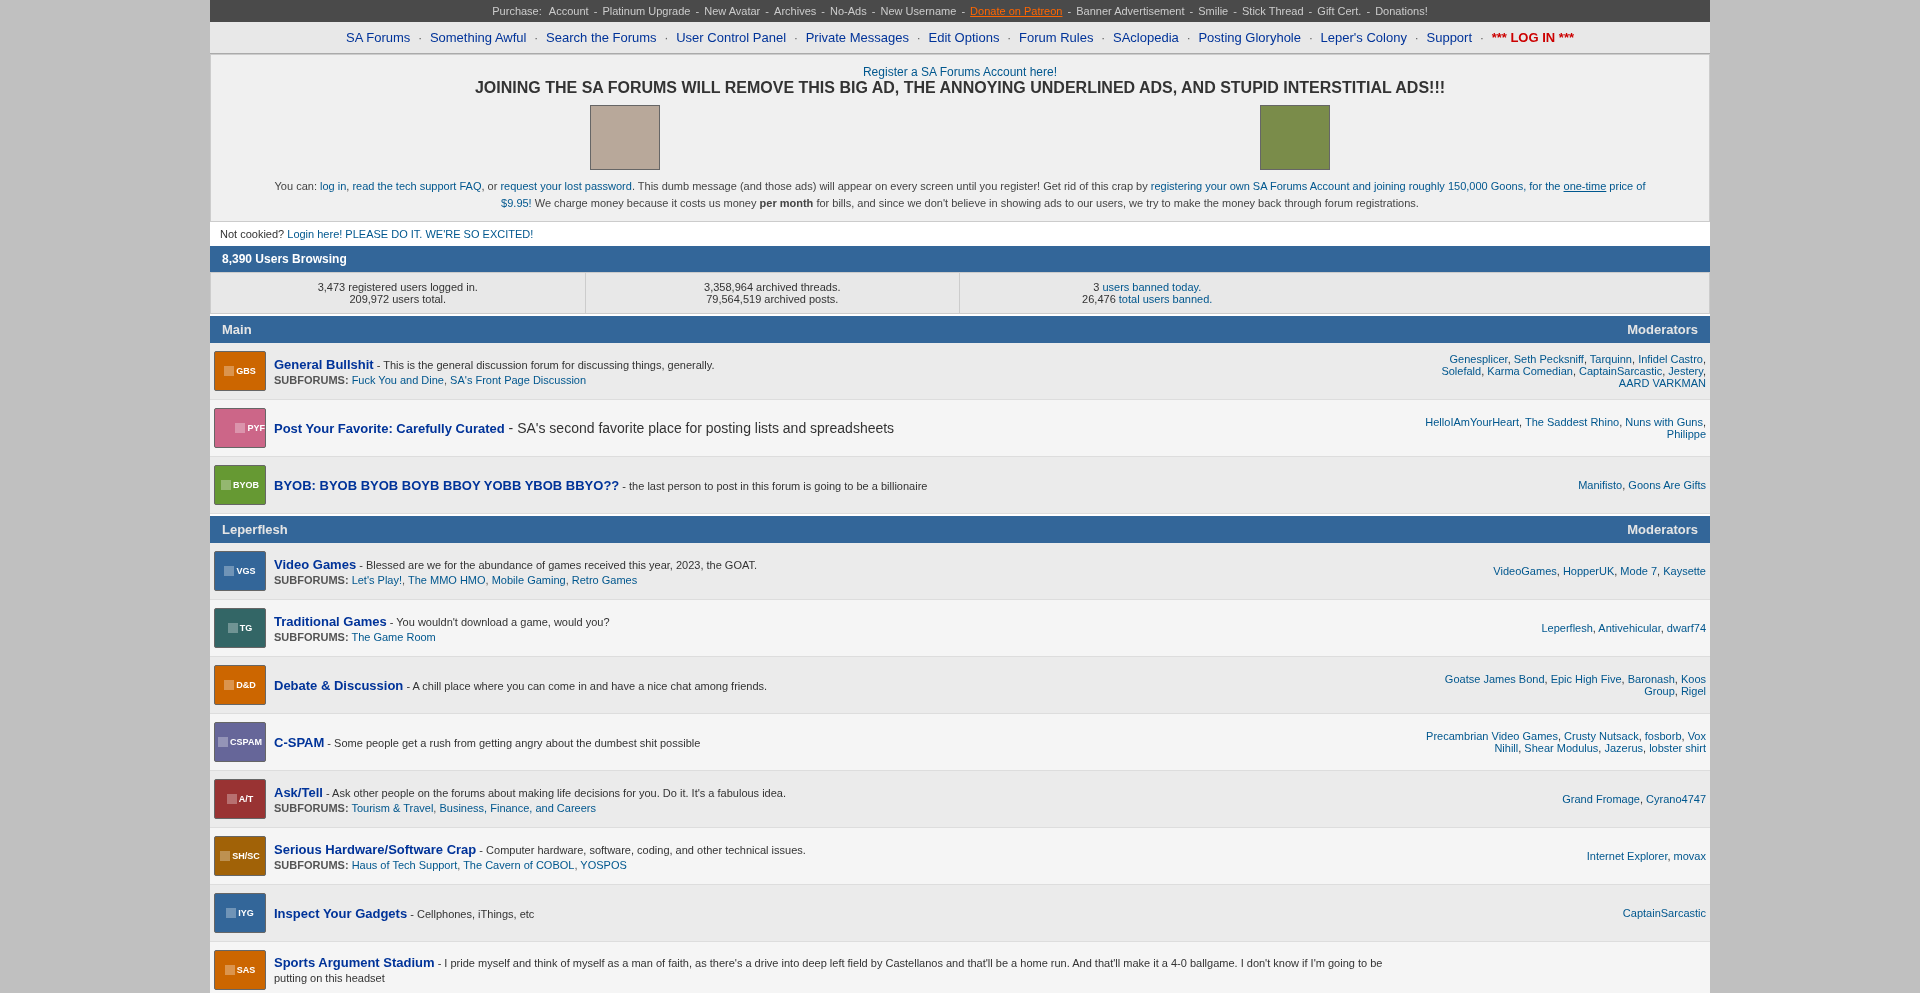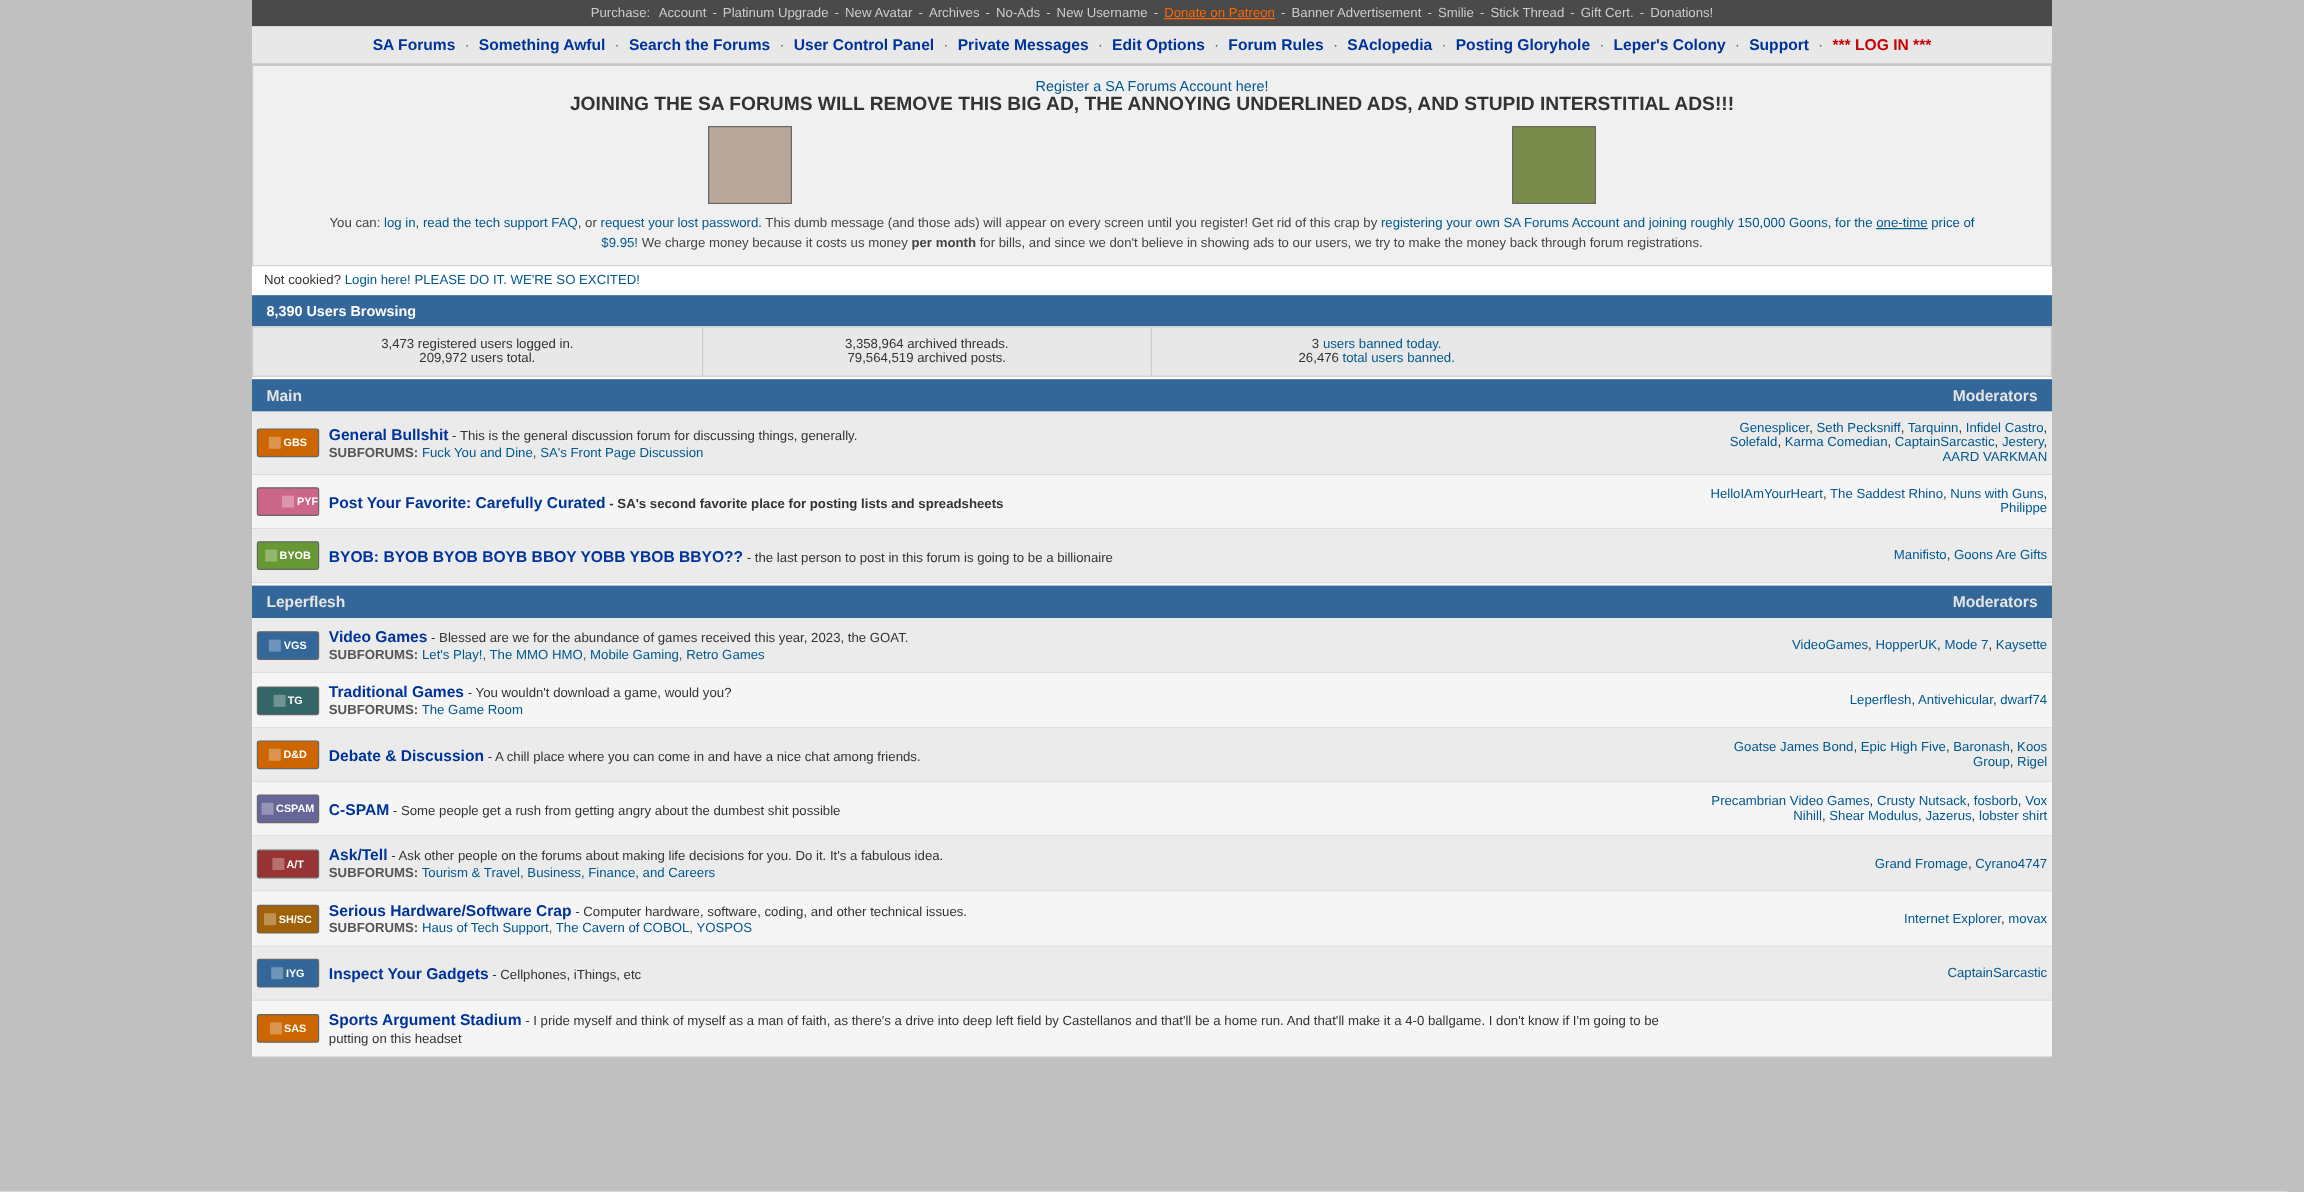--- a/index.html
+++ b/index.html
@@ -19,21 +19,21 @@
     #top-nav span { margin: 0 2px; }
 
     
     #second-nav {
       background: #e8e8e8;
       text-align: center;
       padding: 8px 10px;
       font-size: 13px;
       border-bottom: 1px solid #aaa;
     }
-    #second-nav a { color: #003399; font-weight: bold; }
+    #second-nav a { color: #003399; font-weight: normal; }
     #second-nav span.sep { margin: 0 4px; color: #666; }
 
     
     #ad-area {
       background: #f0f0f0;
       border: 1px solid #ccc;
       padding: 10px;
       text-align: center;
       margin: 0;
     }
@@ -98,21 +98,21 @@
       align-items: center;
       background: #f5f5f5;
       border-bottom: 1px solid #ddd;
       padding: 8px 4px;
       min-height: 45px;
     }
     .forum-row:nth-child(even) { background: #ebebeb; }
     .forum-icon {
       width: 52px;
       min-width: 52px;
-      height: 24px;
+      height: 40px;
       margin-right: 8px;
       display: flex;
       align-items: center;
       justify-content: center;
       font-size: 9px;
       font-weight: bold;
       color: #fff;
       border-radius: 2px;
       border: 1px solid #666;
       flex-shrink: 0;
@@ -233,21 +233,21 @@
         <span>Main</span>
         <span>Moderators</span>
       </div>
       <div class="forum-row">
         <div class="forum-icon icon-orange"><span style="display:inline-block;width:10px;height:10px;background:rgba(255,255,255,0.3);margin-right:2px;"></span>GBS</div>
         <div class="forum-info"><span class="forum-title"><a href="#">General Bullshit</a><span class="forum-desc" style="font-size:11px;font-weight:normal;color:#333;"> - This is the general discussion forum for discussing things, generally.</span></span><div class="forum-subforums"><strong>SUBFORUMS:</strong> <a href="#">Fuck You and Dine</a>, <a href="#">SA's Front Page Discussion</a></div></div>
         <div class="forum-mods"><a href="#">Genesplicer</a>, <a href="#">Seth Pecksniff</a>, <a href="#">Tarquinn</a>, <a href="#">Infidel Castro</a>, <a href="#">Solefald</a>, <a href="#">Karma Comedian</a>, <a href="#">CaptainSarcastic</a>, <a href="#">Jestery</a>, <a href="#">AARD VARKMAN</a></div>
       </div>
       <div class="forum-row">
         <div class="forum-icon icon-pink"><span style="display:inline-block;width:10px;height:10px;background:rgba(255,255,255,0.3);margin-right:2px;"></span>PYF</div>
-        <div class="forum-info"><span class="forum-title"><a href="#">Post Your Favorite: Carefully Curated</a><span class="forum-desc" style="font-size:11px;font-weight:bold;color:#333;"> - SA's second favorite place for posting lists and spreadsheets</span></span></div>
+        <div class="forum-info"><span class="forum-title"><a href="#">Post Your Favorite: Carefully Curated</a><span class="forum-desc" style="font-size:14px;font-weight:normal;color:#333;"> - SA's second favorite place for posting lists and spreadsheets</span></span></div>
         <div class="forum-mods"><a href="#">HelloIAmYourHeart</a>, <a href="#">The Saddest Rhino</a>, <a href="#">Nuns with Guns</a>, <a href="#">Philippe</a></div>
       </div>
       <div class="forum-row">
         <div class="forum-icon icon-green"><span style="display:inline-block;width:10px;height:10px;background:rgba(255,255,255,0.3);margin-right:2px;"></span>BYOB</div>
         <div class="forum-info"><span class="forum-title"><a href="#">BYOB: BYOB BYOB BOYB BBOY YOBB YBOB BBYO??</a><span class="forum-desc" style="font-size:11px;font-weight:normal;color:#333;"> - the last person to post in this forum is going to be a billionaire</span></span></div>
         <div class="forum-mods"><a href="#">Manifisto</a>, <a href="#">Goons Are Gifts</a></div>
       </div>
       <div class="section-header">
         <span>Leperflesh</span>
         <span>Moderators</span>

